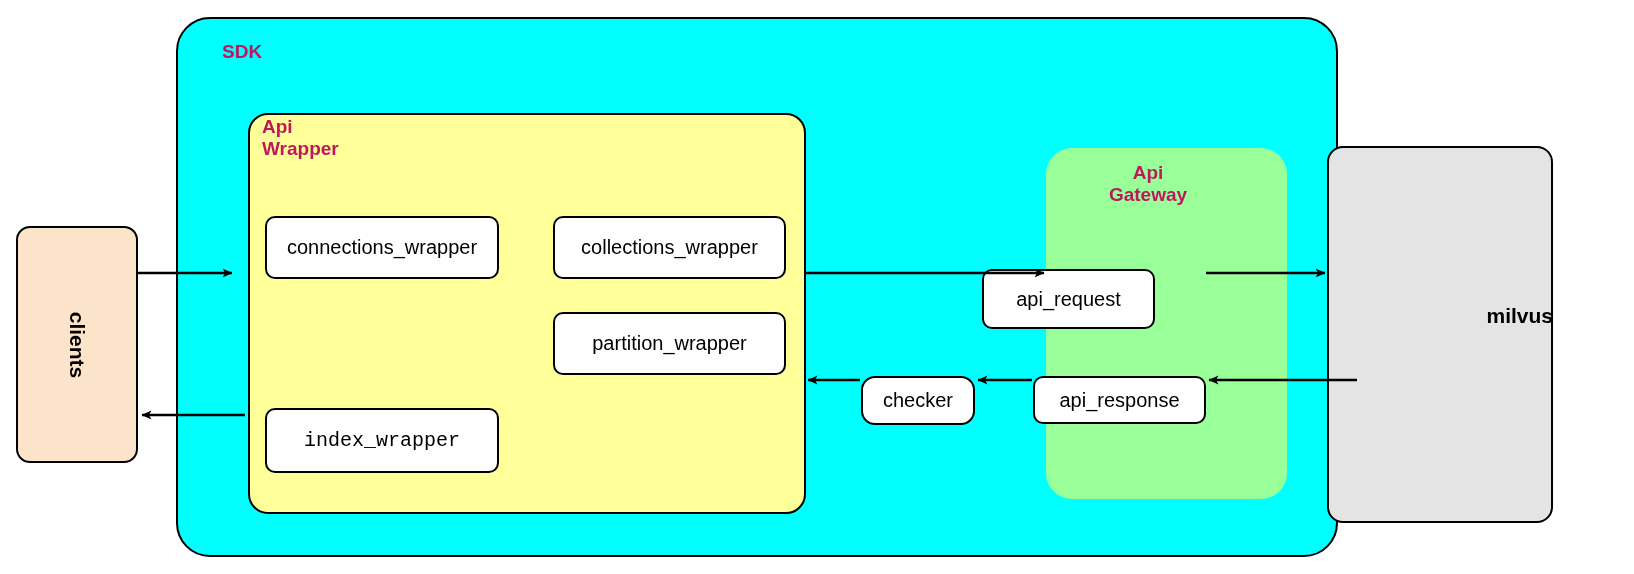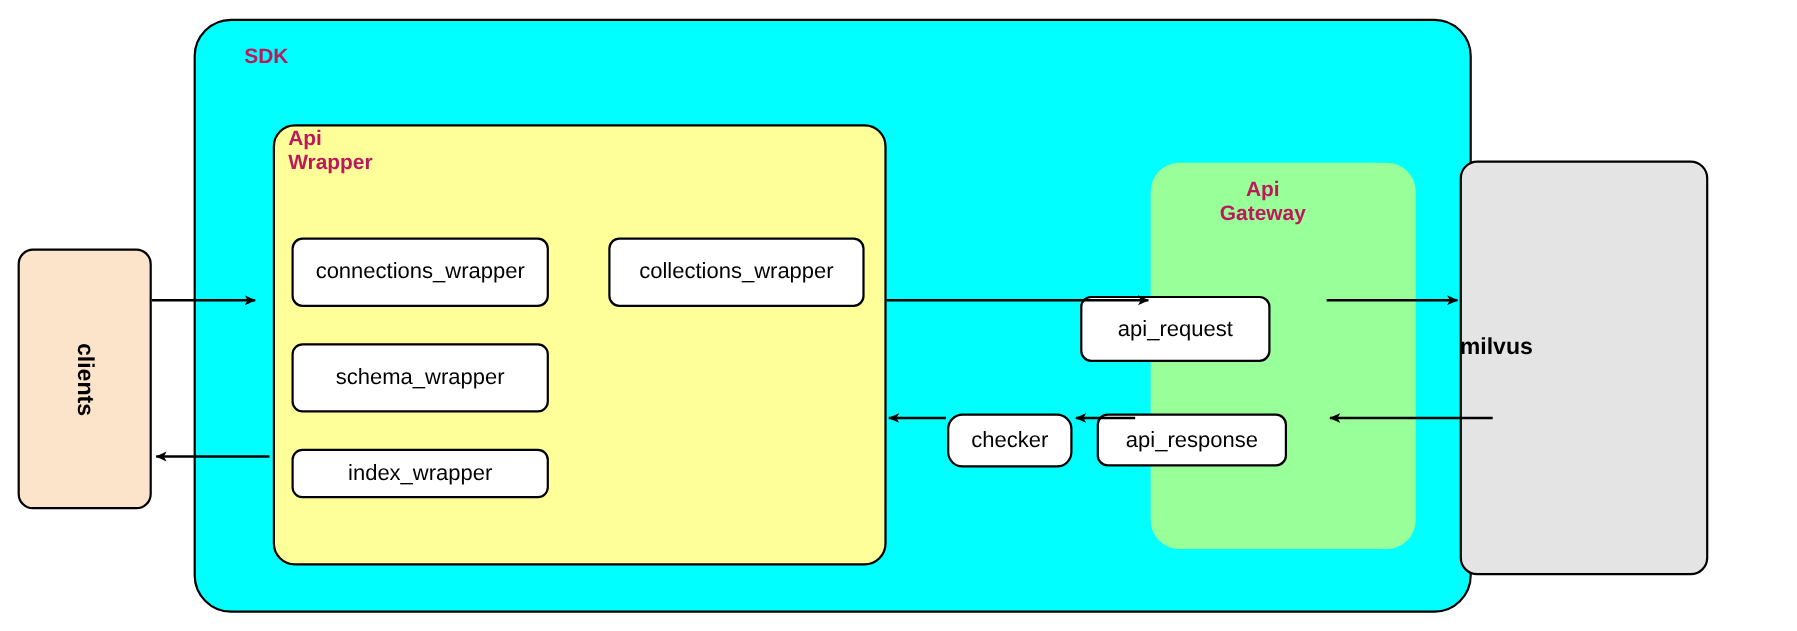--- a/index.html
+++ b/index.html
@@ -74,25 +74,25 @@
     color: #000000;
     box-sizing: border-box;
     margin-top: 20px;
   }
 
   
   .w-c1 { left: 265px; width: 234px; }
   .w-c2 { left: 553px; width: 233px; }
   .w-r1 { top: 196px; height: 63px; }
   .w-r2 { top: 292px; height: 63px; }
-  .w-r3 { top: 388px; height: 45px; }
+  .w-r3 { top: 388px; height: 65px; font-family: Liberation Mono, monospace; }
 
   
   .g-req  { left: 982px; top: 249px; width: 173px; height: 60px; }
-  .g-resp { left: 997px; top: 356px; width: 173px; height: 48px; }
+  .g-resp { left: 1033px; top: 356px; width: 173px; height: 48px; }
 
   
   .checker-box {
     left: 861px; top: 356px; width: 114px; height: 49px; border-radius: 14px;
   }
 
   
   .big-label {
     position: absolute;
     font-weight: bold;
@@ -103,21 +103,21 @@
   .lbl-clients {
     left: 16px; top: 226px; width: 122px; height: 237px;
     display: flex; align-items: center; justify-content: center;
   }
   .lbl-clients span {
     transform: rotate(90deg);
     display: inline-block;
   }
   .lbl-milvus {
     left: 1327px; top: 146px; width: 226px; height: 339px;
-    display: flex; align-items: center; justify-content: flex-start; border-radius: 24px;
+    display: flex; align-items: center; justify-content: flex-end; border-radius: 24px;
   }
 
   
   .arrow-layer {
     position: absolute; left: 0; top: 0;
     width: 1634px; height: 574px;
     pointer-events: none;
   }
 </style>
 </head>
@@ -143,21 +143,21 @@
 
   <div class="big-label lbl-clients">
     <span>clients</span>
   </div>
   <div class="big-label lbl-milvus">
     <span>milvus</span>
   </div>
 
   <div class="node w-c1 w-r1">connections_wrapper</div>
   <div class="node w-c2 w-r1">collections_wrapper</div>
-  <div class="node w-c1 w-r2">schema_wrapper</div>
+  <div class="node w-c2 w-r2">partition_wrapper</div>
   <div class="node w-c1 w-r3">index_wrapper</div>
 
   <div class="node g-req">api_request</div>
   <div class="node g-resp">api_response</div>
 
   <div class="node checker-box">checker</div>
 
   <svg class="arrow-layer" width="1634" height="574">
     <defs>
       <marker id="ah-r" markerWidth="11" markerHeight="11" refX="9.5" refY="5.5" orient="auto" markerUnits="userSpaceOnUse">

